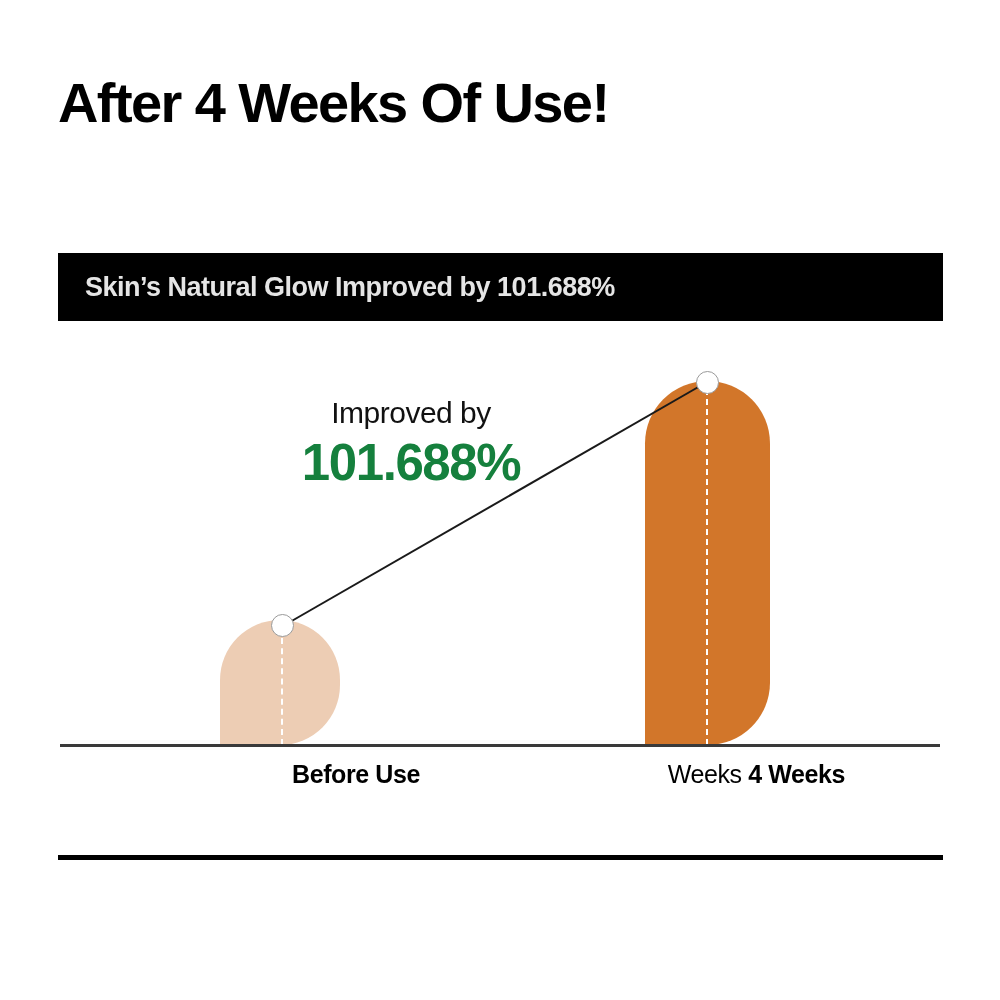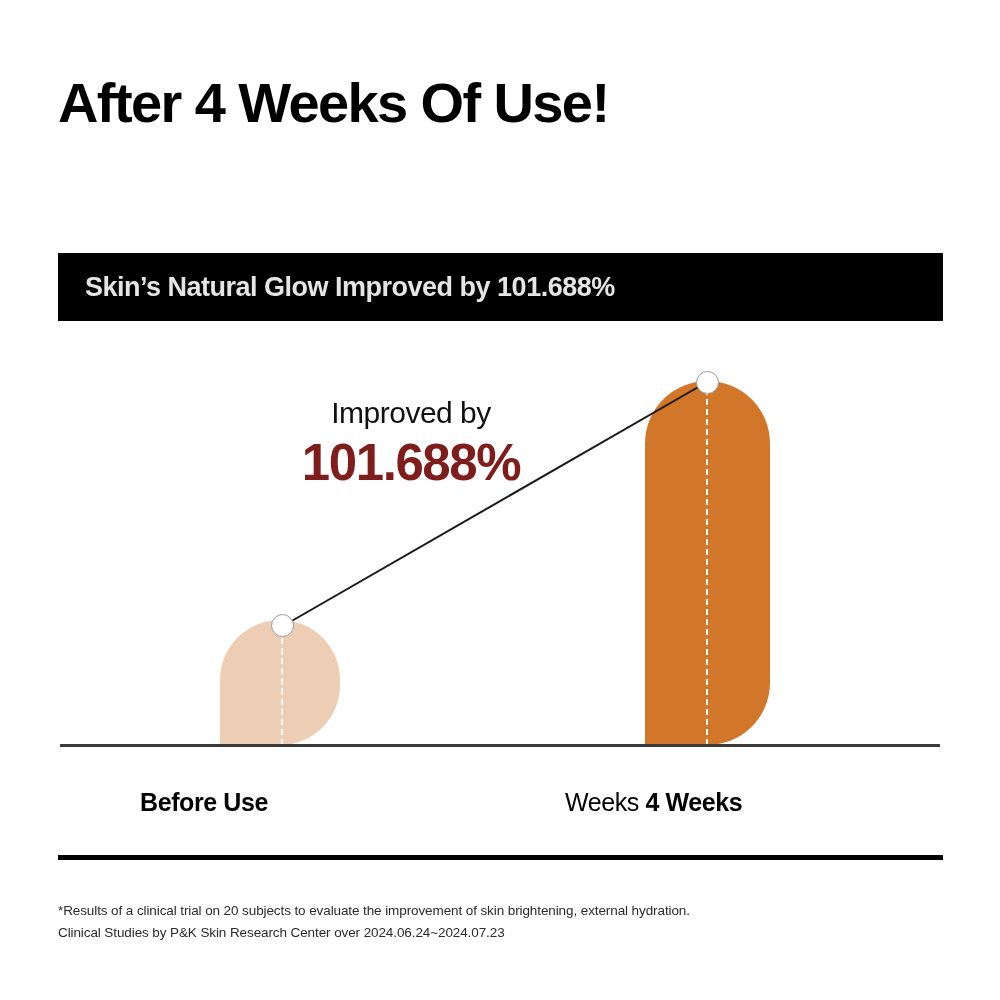--- a/index.html
+++ b/index.html
@@ -132,23 +132,22 @@
     background:#3a3a3a;
   }
 
   .axis-label {
     position:absolute;
     top:760px;
     font-size:25px;
     font-weight:bold;
     color:#000000;
     letter-spacing:-0.4px;
-    text-align:left;
+    text-align:right;
     white-space:nowrap;
-    margin-top:28px;
   }
   .axis-before { left:140px; width:280px; }
   .axis-after  { left:565px; width:280px; }
   .axis-after .lead { font-weight:normal; }
 
   
   .divider {
     position:absolute;
     left:58px;
     top:855px;
@@ -178,21 +177,21 @@
   </div>
 
   <div class="banner">
     <span class="banner-text">Skin’s Natural Glow Improved by 101.688%</span>
   </div>
 
   <div class="chart">
 
     <div class="callout">
       <div class="callout-label">Improved by</div>
-      <div class="callout-value" style="color:#7f1d1d">101.688%</div>
+      <div class="callout-value" style="color:#15803d">101.688%</div>
     </div>
 
     <div class="bar bar-before" style="background:#EDCDB4"></div>
     <div class="bar bar-after" style="background:#D2762A"></div>
 
     <div class="bar-dash dash-before"></div>
     <div class="bar-dash dash-after"></div>
 
     <svg class="connector" viewBox="0 0 1000 1000" xmlns="http://www.w3.org/2000/svg">
       <line x1="283" y1="626" x2="707" y2="382" stroke="#1A1A1A" stroke-width="2"></line>
@@ -202,18 +201,14 @@
     <div class="marker marker-after"></div>
 
     <div class="baseline"></div>
 
     <div class="axis-label axis-before">Before Use</div>
     <div class="axis-label axis-after"><span class="lead">Weeks </span><span>4 Weeks</span></div>
 
   </div>
 
   <div class="divider"></div>
-  <div class="footnote">
-    <div class="footnote-line">*Results of a clinical trial on 20 subjects to evaluate the improvement of skin brightening, external hydration.</div>
-    <div class="footnote-line">Clinical Studies by P&amp;K Skin Research Center over 2024.06.24~2024.07.23</div>
-  </div>
 
 </div>
 
 </body></html>

